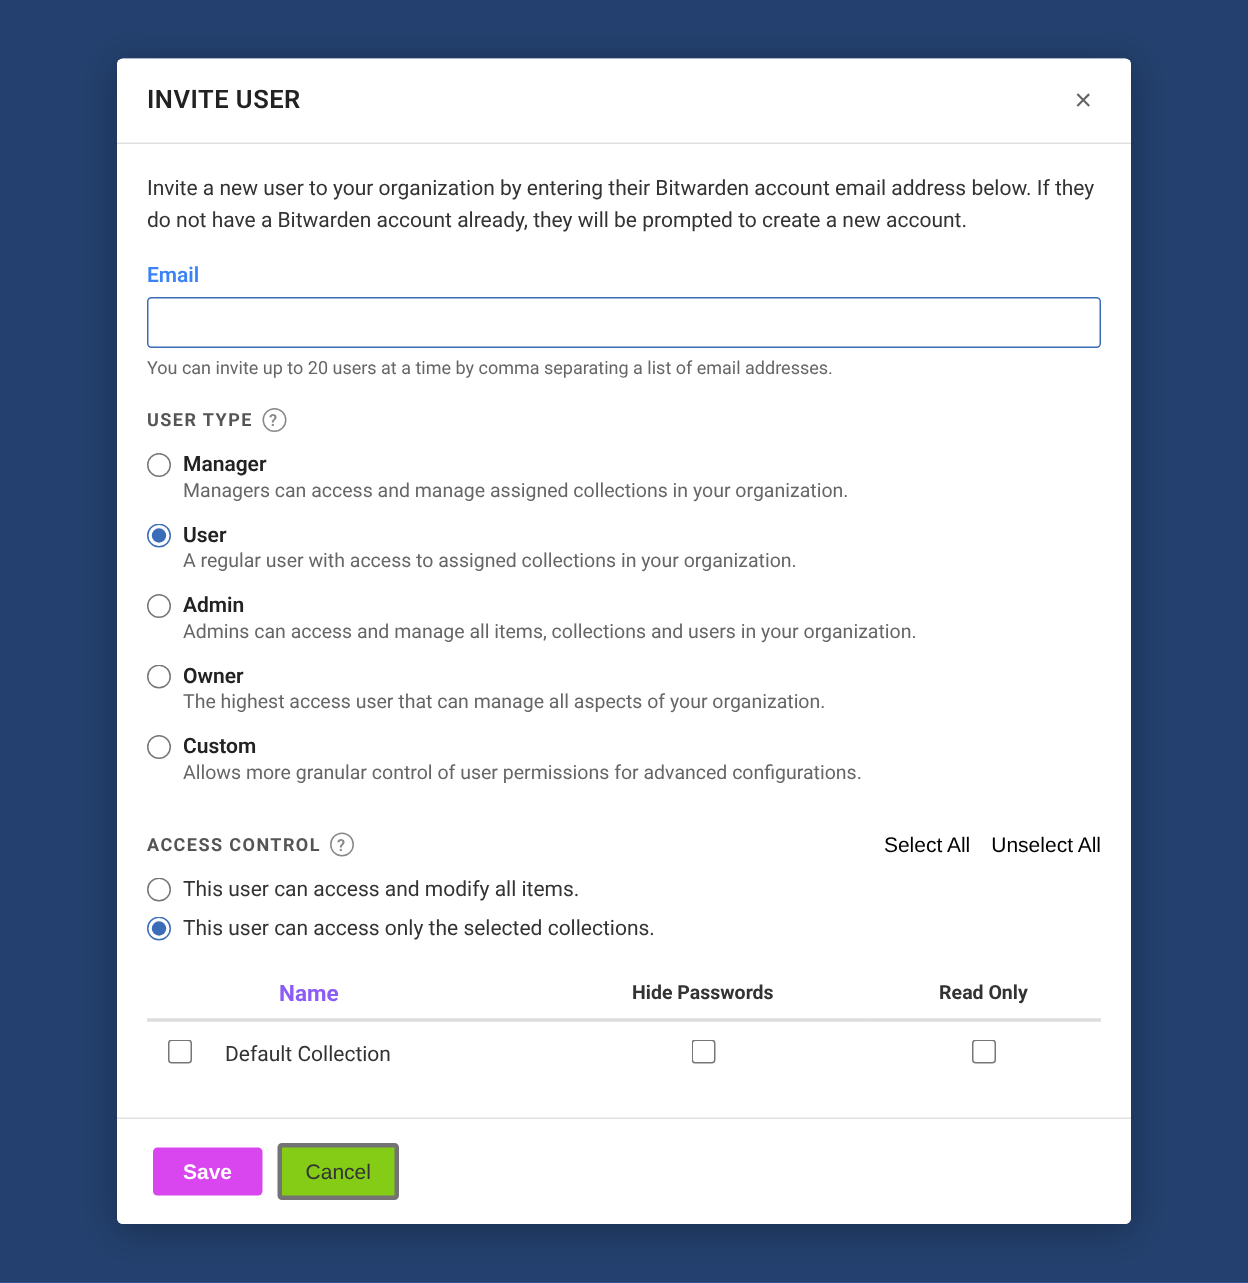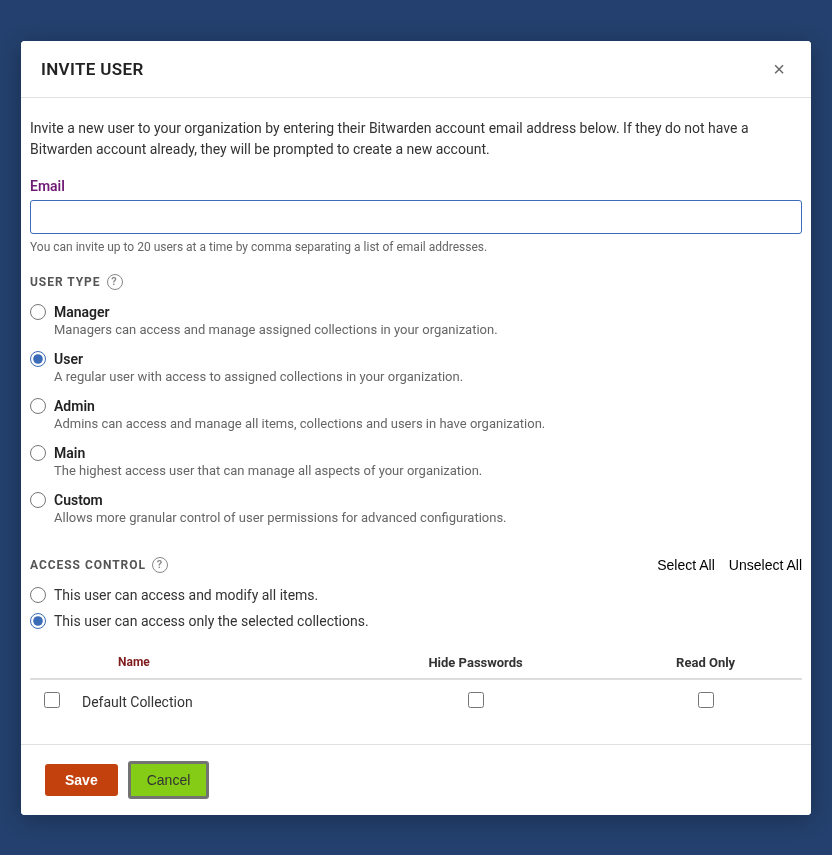--- a/index.html
+++ b/index.html
@@ -15,21 +15,21 @@
     .modal-overlay {
       position: fixed;
       inset: 0;
       background: rgba(0,0,0,0.4);
       display: flex;
       align-items: center;
       justify-content: center;
     }
     .modal {
       background: #fff;
-      width: 790px;
+      width: 676px;
       max-height: 840px;
       border-radius: 4px;
       box-shadow: 0 4px 24px rgba(0,0,0,0.3);
       display: flex;
       flex-direction: column;
       overflow: hidden;
     }
     .modal-header {
       display: flex;
       align-items: center;
@@ -47,34 +47,34 @@
     .close-btn {
       background: none;
       border: none;
       font-size: 20px;
       color: #666;
       cursor: pointer;
       line-height: 1;
       padding: 2px 6px;
     }
     .modal-body {
-      padding: 20px 9px;
+      padding: 20px 20px;
       overflow-y: auto;
       flex: 1;
     }
     .intro-text {
       font-size: 14px;
       color: #333;
       line-height: 1.5;
       margin-bottom: 18px;
     }
     .field-label {
       font-size: 14px;
       font-weight: 600;
-      color: #701a75;
+      color: #3b82f6;
       margin-bottom: 6px;
       display: block;
     }
     .email-input {
       width: 100%;
       padding: 8px 10px;
       border: 1.5px solid #3b6cb7;
       border-radius: 3px;
       font-size: 14px;
       color: #222;
@@ -189,23 +189,23 @@
     }
     .collections-table {
       width: 100%;
       border-collapse: collapse;
     }
     .table-header-row {
       border-bottom: 2px solid #ddd;
     }
     .th-name {
       text-align: left;
-      font-size: 12px;
+      font-size: 15px;
       font-weight: 700;
-      color: #7f1d1d;
+      color: #8b5cf6;
       padding: 8px 8px 8px 44px;
     }
     .th-hide-passwords {
       text-align: center;
       font-size: 13px;
       font-weight: 700;
       color: #333;
       padding: 8px 16px;
       white-space: nowrap;
     }
@@ -243,21 +243,21 @@
     }
     .modal-footer {
       display: flex;
       align-items: center;
       gap: 10px;
       padding: 16px 24px;
       border-top: 1px solid #e0e0e0;
       background: #fff;
     }
     .save-btn {
-      background: #c2410c;
+      background: #d946ef;
       color: #fff;
       border: none;
       border-radius: 3px;
       padding: 8px 20px;
       font-size: 14px;
       font-weight: 600;
       cursor: pointer;
     }
     .cancel-btn {
       background: #84cc16;
@@ -311,27 +311,27 @@
             <label class="radio-label" for="radio-user">User</label>
           </div>
           <span class="radio-desc">A regular user with access to assigned collections in your organization.</span>
         </div>
 
         <div class="radio-item">
           <div class="radio-label-row">
             <input class="radio-input" type="radio" name="userType" id="radio-admin" style="">
             <label class="radio-label" for="radio-admin">Admin</label>
           </div>
-          <span class="radio-desc">Admins can access and manage all items, collections and users in have organization.</span>
+          <span class="radio-desc">Admins can access and manage all items, collections and users in your organization.</span>
         </div>
 
         <div class="radio-item">
           <div class="radio-label-row">
             <input class="radio-input" type="radio" name="userType" id="radio-owner" style="">
-            <label class="radio-label" for="radio-owner">Main</label>
+            <label class="radio-label" for="radio-owner">Owner</label>
           </div>
           <span class="radio-desc">The highest access user that can manage all aspects of your organization.</span>
         </div>
 
         <div class="radio-item">
           <div class="radio-label-row">
             <input class="radio-input" type="radio" name="userType" id="radio-custom" style="">
             <label class="radio-label" for="radio-custom">Custom</label>
           </div>
           <span class="radio-desc">Allows more granular control of user permissions for advanced configurations.</span>

